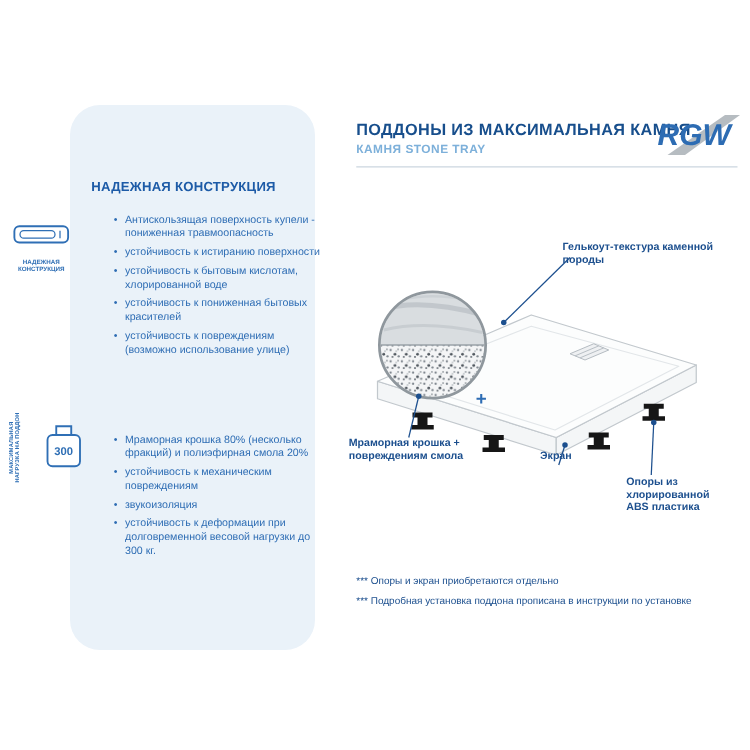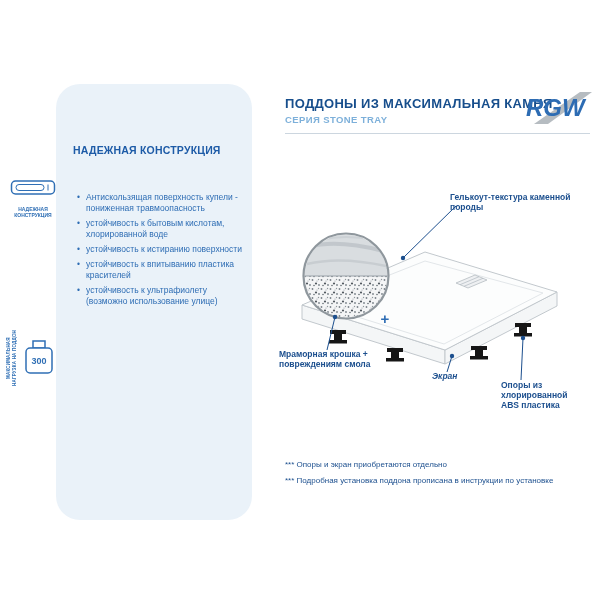--- a/index.html
+++ b/index.html
@@ -12,72 +12,78 @@
 
   
   .header-title { left:285px; top:96px; font-size:13px; font-weight:bold; color:#174e8c; letter-spacing:.3px; }
   .header-subtitle { left:285px; top:114px; font-size:9.5px; font-weight:bold; color:#7db0da; letter-spacing:.4px; }
   .header-rule { left:285px; top:133px; width:305px; height:1px; background:#ccd6df; }
   .logo { left:526px; top:88px; width:66px; height:38px; }
 
   
   .panel { left:56px; top:84px; width:196px; height:436px; background:#eaf2f9; border-radius:24px; }
   .panel-title { position:absolute; left:17px; top:60px; font-size:10.5px; font-weight:bold; color:#1d5ba7; letter-spacing:.2px; }
-  .features { position:absolute; left:21px; width:172px; list-style:none;margin-top:22px; }
+  .features { position:absolute; left:35px; width:172px; list-style:none; }
   .features li { position:relative; padding-left:9px; font-size:8.5px; line-height:11px; color:#2e6db4; margin-bottom:4px; }
   .features li::before { content:"•"; position:absolute; left:0; top:0; color:#2e6db4; }
   .g1 { top:86px; }
   .g2 { top:262px; }
 
   
   .badge1 { left:8px; top:176px; width:50px; text-align:center; }
   .badge1-label { margin-top:2px; font-size:5px; line-height:6px; font-weight:bold; color:#2f6fb5; text-transform:uppercase; }
-  .badge2 { left:6px; top:326px; display:flex; align-items:center; gap:4px; }
+  .badge2 { left:6px; top:326px; display:flex; align-items:center; gap:16px; }
   .badge2-label {
     writing-mode:vertical-rl; transform:rotate(180deg);
     font-size:4.5px; line-height:5.5px; font-weight:bold; color:#2f6fb5;
     height:64px; text-align:center; letter-spacing:.2px; text-transform:uppercase;
   }
 
   
   .diagram { left:275px; top:170px; width:320px; height:265px; }
   .dlabel { position:absolute; font-size:8.5px; font-weight:bold; color:#1c4f8e; line-height:10px; }
   .lbl-gelcoat  { left:450px; top:192px; width:148px; }
   .lbl-marble   { left:279px; top:349px; width:92px; }
-  .lbl-ekran    { left:432px; top:371px;font-style:italic; }
+  .lbl-ekran    { left:432px; top:359px; }
   .lbl-supports { left:501px; top:380px; width:84px; }
 
   
   .footnote { position:absolute; left:285px; font-size:8px; font-weight:normal; color:#1c4f8e; }
   .fn1 { top:460px; }
   .fn2 { top:476px; }
 </style>
 </head>
 <body>
 
 <div class="abs header-title">ПОДДОНЫ ИЗ МАКСИМАЛЬНАЯ КАМНЯ</div>
-<div class="abs header-subtitle">СЕРИЯ STONE TRAY</div>
+<div class="abs header-subtitle">КАМНЯ STONE TRAY</div>
 <div class="abs header-rule"></div>
 
 <svg class="abs logo" viewBox="0 0 66 38">
   <path d="M8 36 L54 4 L66 4 L22 36 Z" fill="#b6bcc1"></path>
   <text x="0" y="28" font-size="24" font-weight="bold" font-style="italic" fill="#2d6cb3">RGW</text>
 </svg>
 
 <div class="abs panel">
   <div class="panel-title">НАДЕЖНАЯ КОНСТРУКЦИЯ</div>
 
   <ul class="features g1">
     <li>Антискользящая поверхность купели - пониженная травмоопасность</li>
+    <li>устойчивость к истиранию поверхности</li>
     <li>устойчивость к бытовым кислотам, хлорированной воде</li>
-    <li>устойчивость к истиранию поверхности</li>
-    <li>устойчивость к впитыванию пластика красителей</li>
-    <li>устойчивость к ультрафиолету (возможно использование улице)</li>
+    <li>устойчивость к пониженная бытовых красителей</li>
+    <li>устойчивость к повреждениям (возможно использование улице)</li>
   </ul>
 
+  <ul class="features g2">
+    <li>Мраморная крошка 80% (несколько фракций) и полиэфирная смола 20%</li>
+    <li>устойчивость к механическим повреждениям</li>
+    <li>звукоизоляция</li>
+    <li>устойчивость к деформации при долговременной весовой нагрузки до 300 кг.</li>
+  </ul>
 </div>
 
 <div class="abs badge1">
   <svg width="46" height="24" viewBox="0 0 46 24">
     <rect x="1.5" y="5" width="43" height="13" rx="4" fill="#ffffff" stroke="#2f6fb5" stroke-width="1.5"></rect>
     <rect x="6" y="8.5" width="28" height="6" rx="3" fill="none" stroke="#2f6fb5" stroke-width="1"></rect>
     <line x1="38" y1="8.5" x2="38" y2="14.5" stroke="#2f6fb5" stroke-width="1"></line>
   </svg>
   <div class="badge1-label">НАДЕЖНАЯ КОНСТРУКЦИЯ</div>
 </div>

